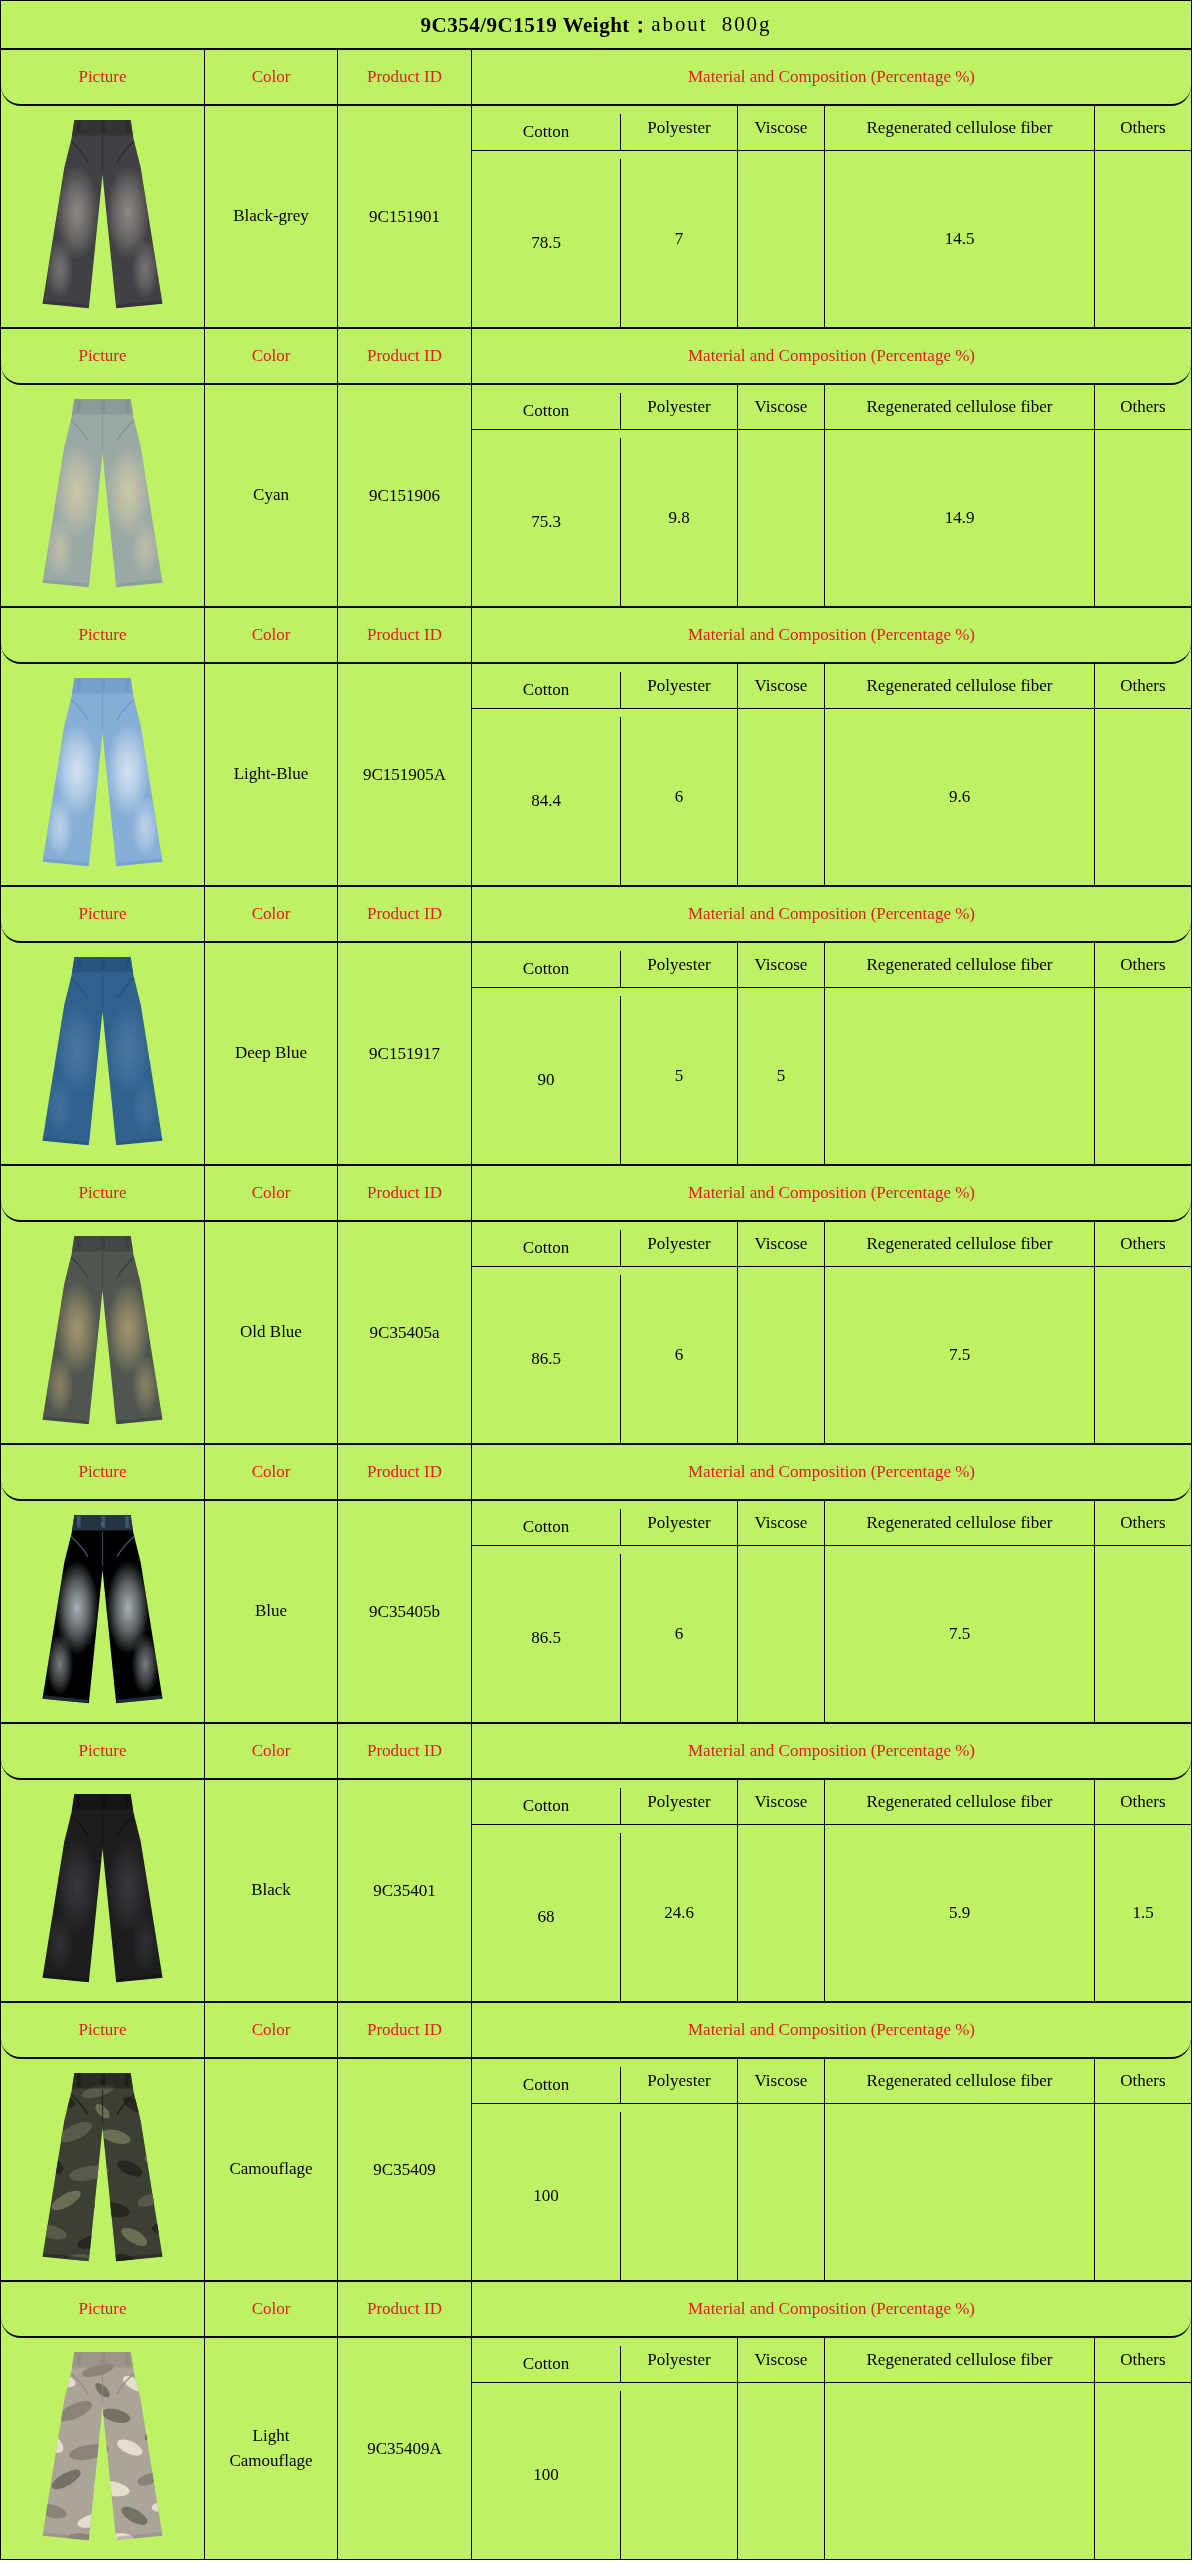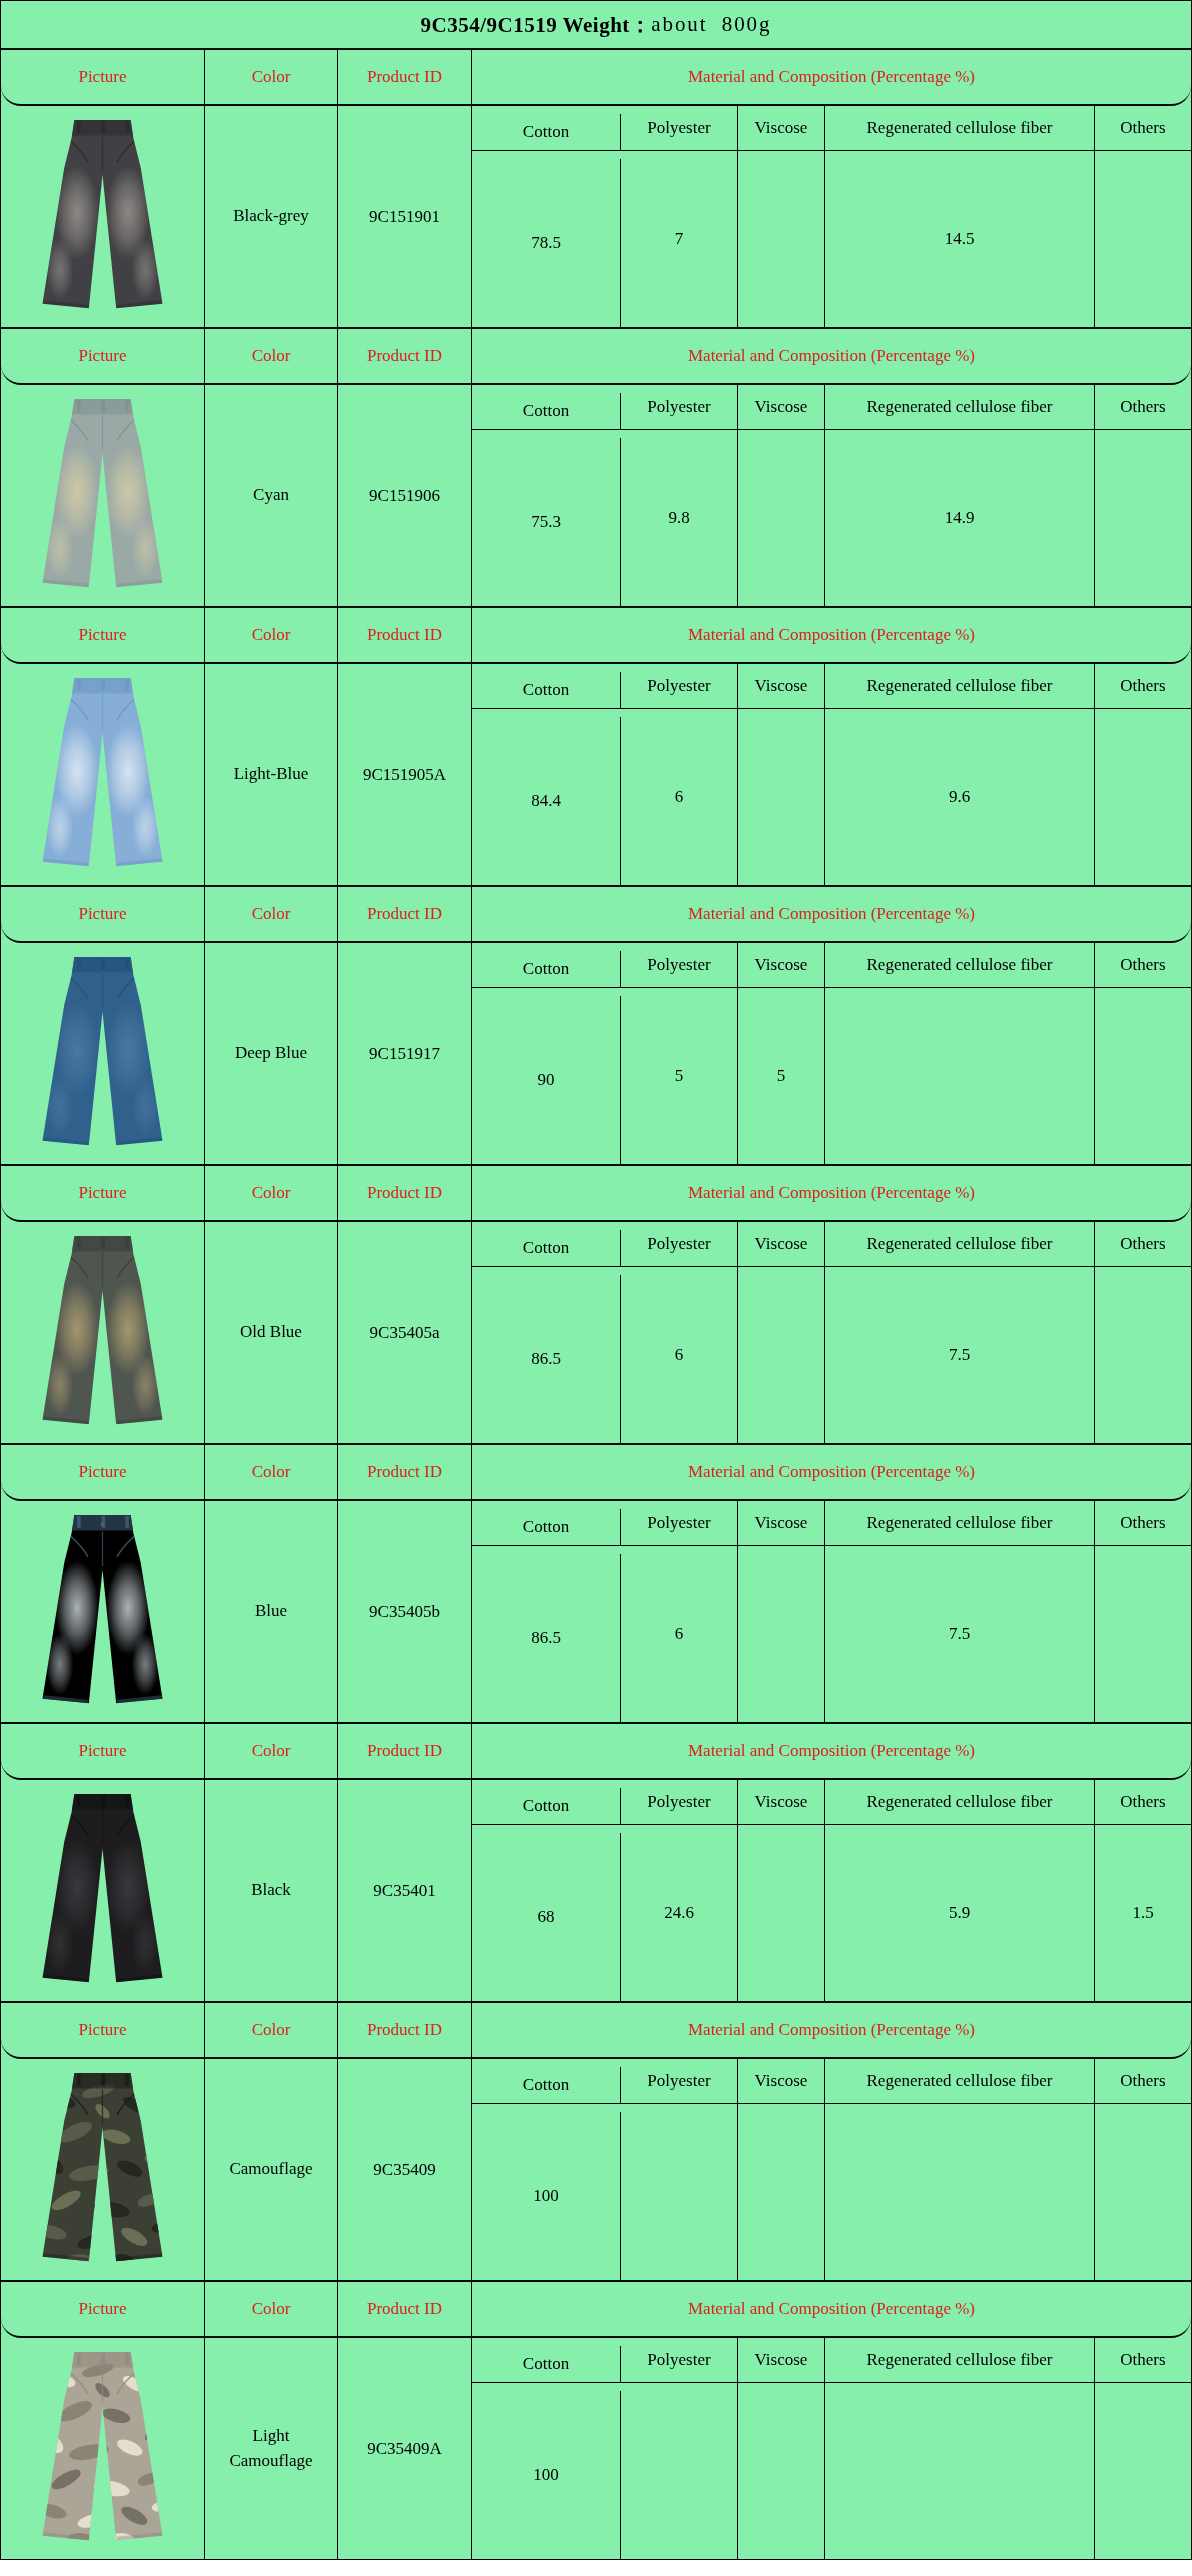--- a/index.html
+++ b/index.html
@@ -2,21 +2,21 @@
 <html style="font-size:15px"><head>
 <meta charset="utf-8">
 <style>
   html,body{margin:0;padding:0;background:#ffffff;}
   .doc{
     width:1192px;
     box-sizing:border-box;
     border:1.9px solid #000;
     font-family:"Liberation Serif", serif;
     color:#000;
-    background:#86efac;
+    background:#bef264;
   }
   .title-row{
     height:47px;
     border-bottom:2.8px solid #0a0a0a;
     display:flex;
     align-items:center;
     justify-content:center;
     font-size:21px;
   }
   .title-prefix{font-weight:bold;letter-spacing:0.5px;}

